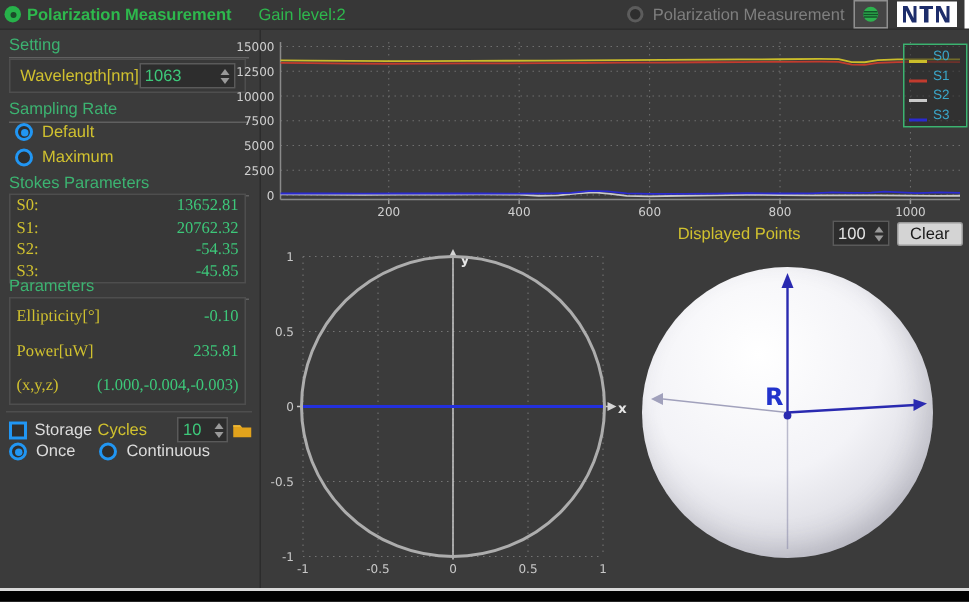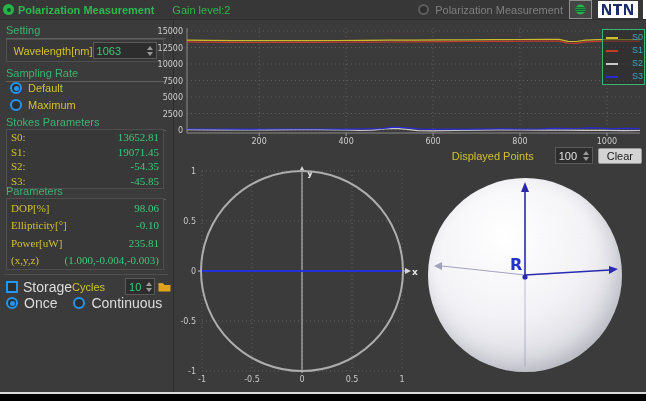--- a/index.html
+++ b/index.html
@@ -18,42 +18,42 @@
   .dim-label{color:#7f7f7f;font-size:11px;}
   .er-btn{display:flex;align-items:center;gap:4px;border:1px solid #8f8f8f;background:#454545;
           color:#ececec;font-size:11px;height:17px;padding:0 5px;cursor:pointer;}
   .logo{width:40px;height:17px;background:#ffffff;display:flex;align-items:center;justify-content:center;}
   .edge-strip{position:absolute;right:0;top:0;width:3px;height:19px;background:#fff;}
   
   .sec-hdr{position:absolute;left:6px;width:160px;color:#3cb371;font-size:11px;
            border-bottom:1px solid #606060;padding-bottom:2px;}
   .panel{position:absolute;left:6px;width:158px;background:#383838;border:1px solid #4e4e4e;box-sizing:border-box;}
   .lbl-y{color:#d0c12f;font-size:11px;}
-  .lbl-w{color:#dcdcdc;font-size:14px;}
+  .lbl-w{color:#dcdcdc;font-size:11px;}
   .val-g{color:#3dc87a;font-size:11px;}
   .spinbox{display:flex;align-items:center;background:#2d2d2d;border:1px solid #5a5a5a;height:17px;box-sizing:border-box;}
   .spin-val{font-size:11px;padding:0 3px;flex:1;}
   .spin-btns{width:9px;display:flex;flex-direction:column;align-items:center;gap:2px;padding-right:1px;}
   .tri-up{width:0;height:0;border-left:3px solid transparent;border-right:3px solid transparent;border-bottom:4px solid #9a9a9a;}
   .tri-dn{width:0;height:0;border-left:3px solid transparent;border-right:3px solid transparent;border-top:4px solid #9a9a9a;}
   .radio{width:12px;height:12px;border-radius:50%;border:2px solid #2196f3;background:#2e2e2e;
          box-sizing:border-box;display:flex;align-items:center;justify-content:center;flex:none;cursor:pointer;}
   .radio .dot{width:5px;height:5px;border-radius:50%;background:#2196f3;display:none;}
   .radio.selected .dot{display:block;}
   .opt-row{display:flex;align-items:center;gap:6px;}
   .kv-rows{display:flex;flex-direction:column;height:100%;font-family:Liberation Serif, serif;}
   .kv-row{flex:1;display:flex;align-items:center;justify-content:space-between;padding:0 4px;}
   .hr{position:absolute;left:4px;top:274px;width:164px;border-top:1px solid #4e4e4e;}
   .checkbox{width:12px;height:12px;border:2px solid #2196f3;background:#2e2e2e;box-sizing:border-box;flex:none;cursor:pointer;}
   
   .vdiv{position:absolute;left:173px;top:20px;width:1px;height:372px;background:#2c2c2c;}
   #tschart{position:absolute;left:150px;top:24px;}
   #legend{position:absolute;left:602px;top:29px;width:35px;border:1px solid #3cb371;
           background:rgba(42,42,42,.55);padding:3px 3px;display:flex;flex-direction:column;gap:4px;}
-  .lg-row{display:flex;align-items:center;gap:14px;}
+  .lg-row{display:flex;align-items:flex-end;gap:4px;}
   .lg-line{width:12px;height:2px;flex:none;}
   .lg-txt{font-size:9px;color:#3aa6c9;line-height:9px;}
   .dp-row{position:absolute;top:147px;right:4px;display:flex;align-items:center;gap:5px;}
   .dp-spin{width:38px;margin-left:16px;}
   .clear-btn{background:#d4d4d4;color:#1a1a1a;font-size:11px;border:1px solid #9a9a9a;
              border-radius:2px;padding:1px 8px;cursor:pointer;}
   #ellipse{position:absolute;left:170px;top:166px;}
   #sphere{position:absolute;left:428px;top:178px;width:194px;height:194px;border-radius:50%;
           background:radial-gradient(circle at 40% 30%, #ffffff 0%, #f3f3f7 45%, #dcdce3 72%, #bfbfca 92%, #b0b0bc 100%);
           box-shadow:inset -6px -8px 18px rgba(60,60,80,.18);}
@@ -123,40 +123,36 @@
 
   <div class="sec-hdr" style="top:116px">Stokes Parameters</div>
   <div class="panel" style="top:129px;height:60px">
     <div class="kv-rows" id="stokes-rows">
         <div class="kv-row">
           <div class="lbl-y">S0:</div>
           <div class="val-g">13652.81</div>
         </div>
         <div class="kv-row">
           <div class="lbl-y">S1:</div>
-          <div class="val-g">19071.45</div>
+          <div class="val-g">20762.32</div>
         </div>
         <div class="kv-row">
           <div class="lbl-y">S2:</div>
           <div class="val-g">-54.35</div>
         </div>
         <div class="kv-row">
           <div class="lbl-y">S3:</div>
           <div class="val-g">-45.85</div>
         </div>
       </div>
   </div>
 
   <div class="sec-hdr" style="top:185px">Parameters</div>
   <div class="panel" style="top:198px;height:72px">
     <div class="kv-rows" id="param-rows">
-        <div class="kv-row">
-          <div class="lbl-y">DOP[%]</div>
-          <div class="val-g">98.06</div>
-        </div>
         <div class="kv-row">
           <div class="lbl-y">Ellipticity[°]</div>
           <div class="val-g">-0.10</div>
         </div>
         <div class="kv-row">
           <div class="lbl-y">Power[uW]</div>
           <div class="val-g">235.81</div>
         </div>
         <div class="kv-row">
           <div class="lbl-y">(x,y,z)</div>

